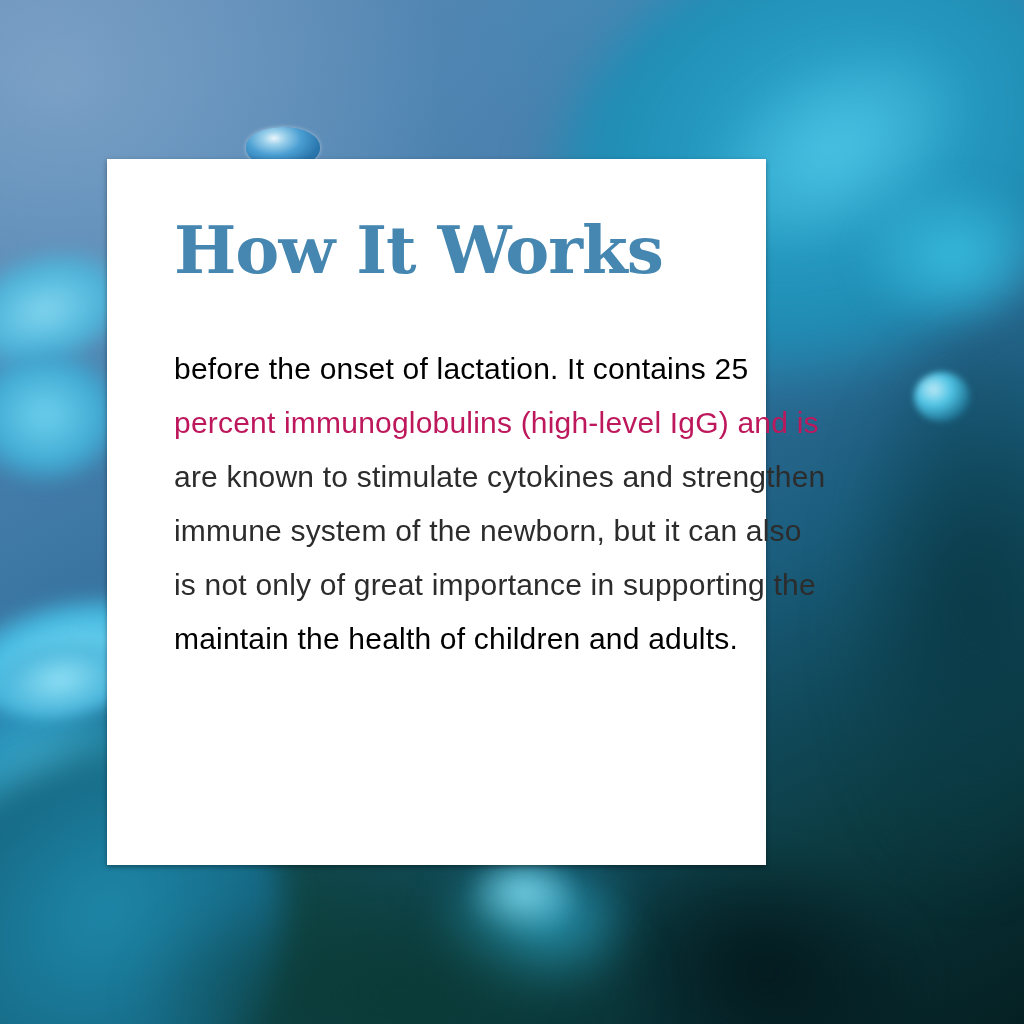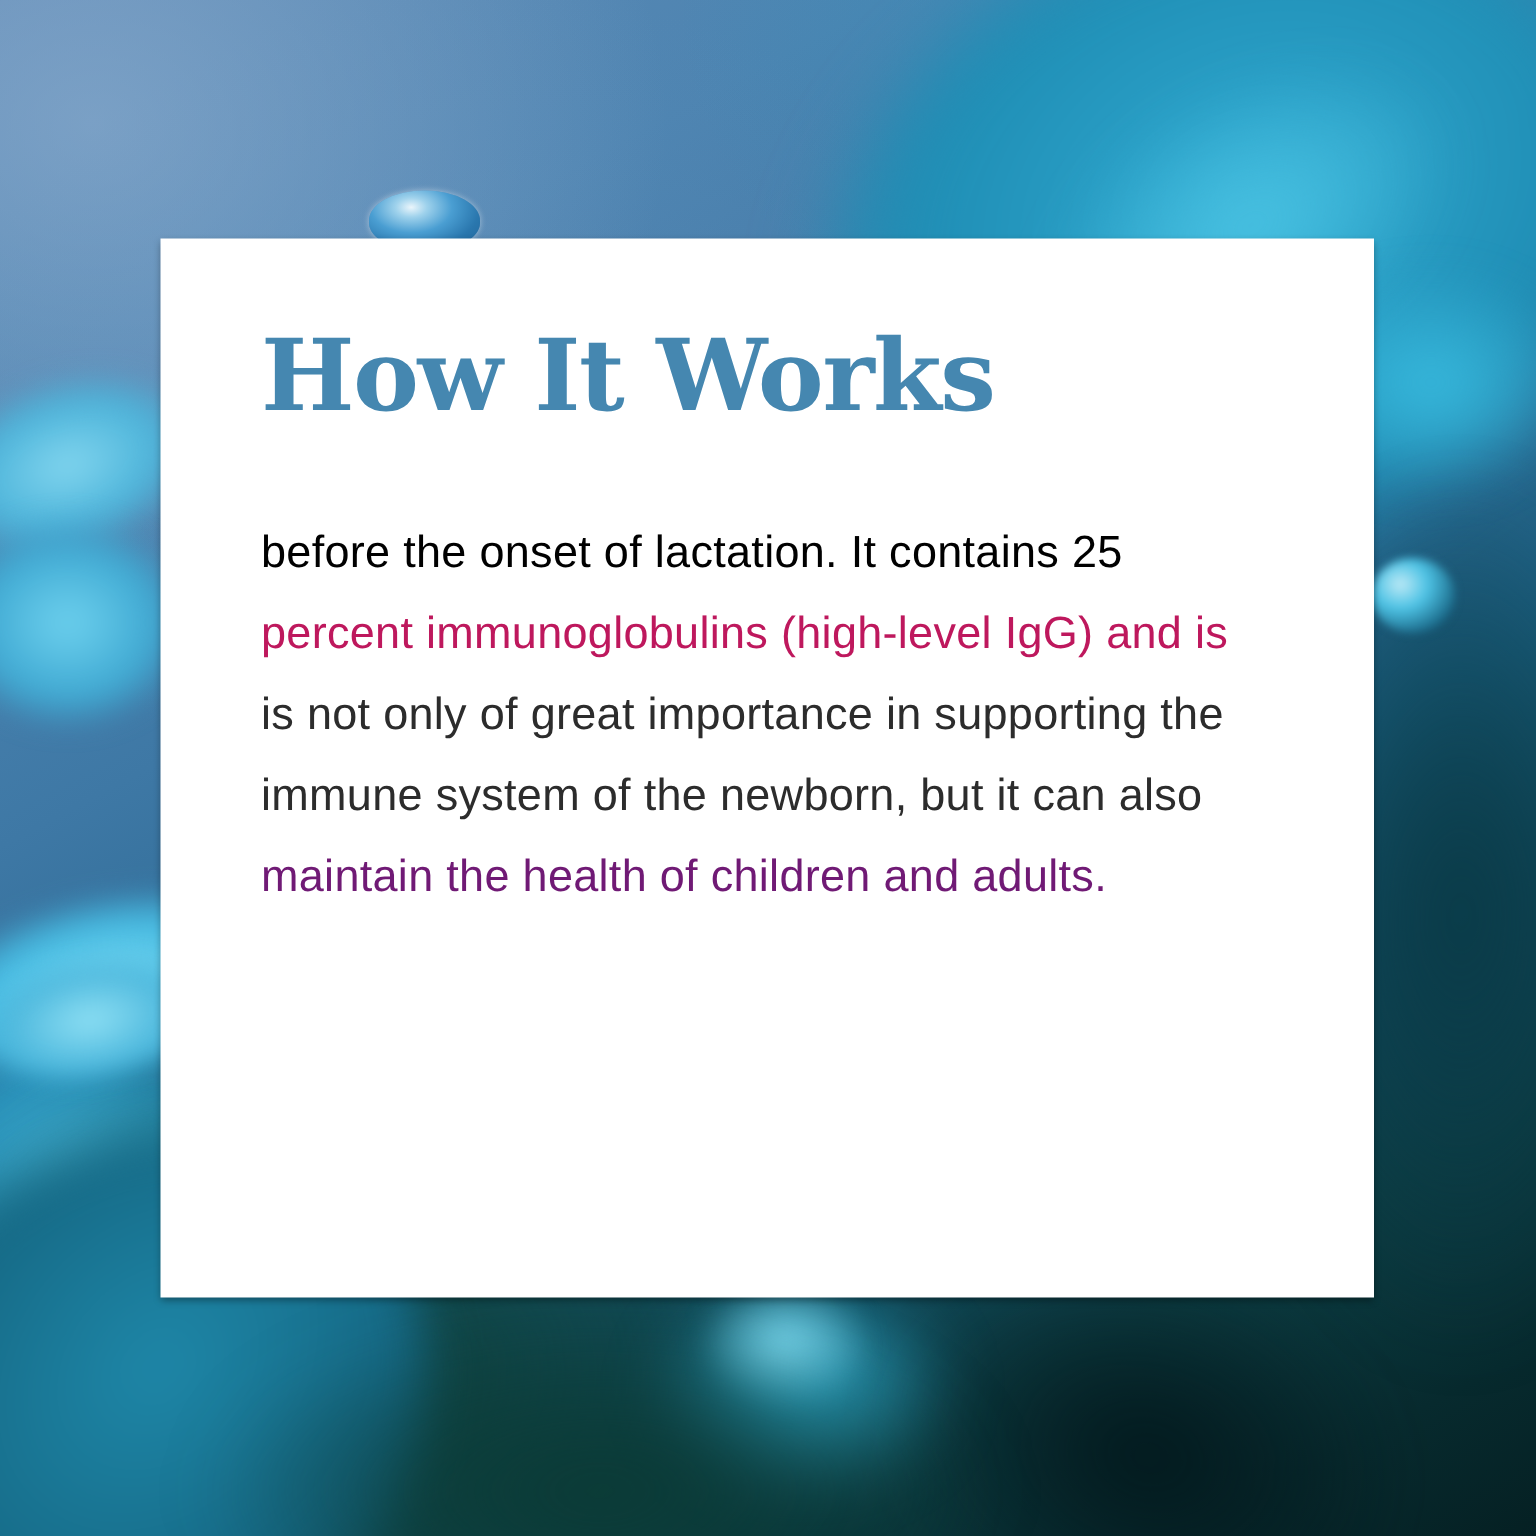--- a/index.html
+++ b/index.html
@@ -40,21 +40,21 @@
   .b-b-dark2{left:150px;bottom:-80px;width:500px;height:220px;background:radial-gradient(ellipse,#0b3a35 0%,rgba(11,58,53,0) 78%);filter:blur(24px);}
   
   .droplet{
     position:absolute;left:246px;top:127px;width:74px;height:40px;
     border-radius:50% 50% 46% 46%;
     background:radial-gradient(ellipse at 38% 28%,#eaf5fb 0%,#9fd2ec 16%,#4a9ed2 42%,#2a77ae 70%,#1e6398 100%);
     box-shadow:0 0 4px rgba(255,255,255,.45);
   }
   
   .card{
-    position:absolute;left:107px;top:159px;width:809px;height:706px;
+    position:absolute;left:107px;top:159px;width:659px;height:706px;
     background:#ffffff;box-shadow:0 2px 5px rgba(0,0,0,.38);
     box-sizing:border-box;padding:50px 36px 0 67px;
   }
   .title{
     margin:0;
     font-family:"DejaVu Serif","Liberation Serif",serif;
     font-weight:700;font-size:66px;line-height:1.25;letter-spacing:-1px;
   }
   .bodytext{margin-top:50px;}
   .bodyline{
@@ -85,19 +85,20 @@
     <div class="blob b-bc-dark"></div>
     <div class="blob b-b-dark2"></div>
     <div class="droplet"></div>
   </div>
 
   <div class="card">
     <h1 class="title" style="color: rgb(69, 135, 176);">How It Works</h1>
     <div class="bodytext">
       <div class="bodyline" style="color: #000000;">before the onset of lactation. It contains 25</div>
       <div class="bodyline" style="color: #be185d;">percent immunoglobulins (high-level IgG) and is</div>
+      <div class="bodyline" style="color: rgb(44, 44, 44);">are known to stimulate cytokines and strengthen</div>
+      <div class="bodyline" style="color: rgb(44, 44, 44);">immune system of the newborn, but it can also</div>
       <div class="bodyline" style="color: rgb(44, 44, 44);">is not only of great importance in supporting the</div>
-      <div class="bodyline" style="color: rgb(44, 44, 44);">immune system of the newborn, but it can also</div>
-      <div class="bodyline" style="color: #701a75;">maintain the health of children and adults.</div>
+      <div class="bodyline" style="color: #000000;">maintain the health of children and adults.</div>
     </div>
   </div>
 
 </div>
 
 </body></html>

